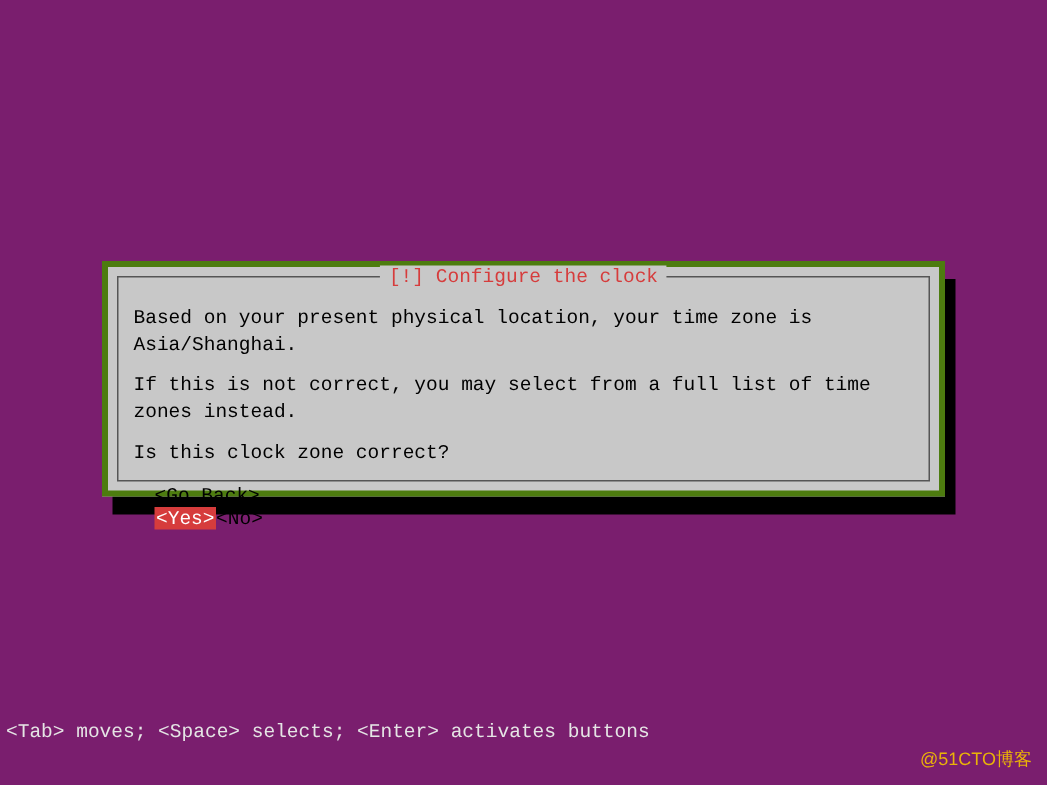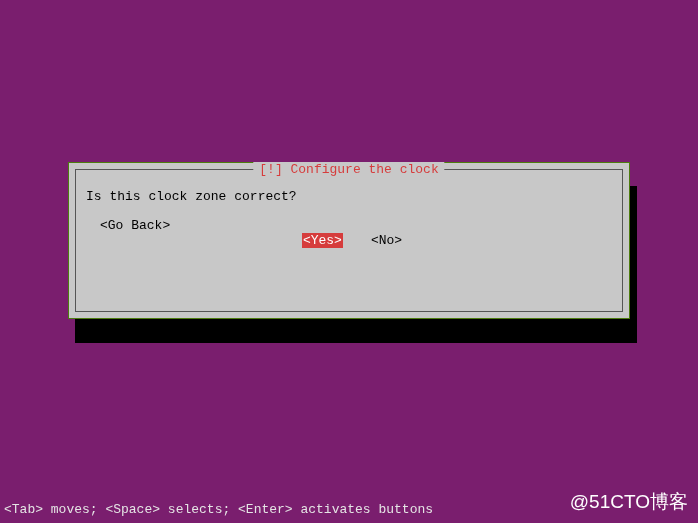--- a/index.html
+++ b/index.html
@@ -20,25 +20,25 @@
       position: absolute;
       left: 75px;
       top: 186px;
       width: 562px;
       height: 157px;
       background: #000;
     }
     .dialog {
       position: absolute;
       left: 68px;
-      top: 162px;
+      top: 174px;
       width: 562px;
       height: 157px;
       background: #c8c8c8;
-      border: 1px solid #4d7c0f;
+      border: 4px solid #4d7c0f;
       padding: 6px;
     }
     .dialog-inner {
       width: 100%;
       height: 100%;
       border: 1px solid #555;
       position: relative;
       padding: 18px 10px 10px 10px;
     }
     .dialog-title {
@@ -60,58 +60,58 @@
     }
     .button-row {
       display: flex;
       justify-content: space-between;
       margin-top: 12px;
       padding: 0 8px 0 14px;
       flex-direction: column;
     }
     .button-right-group {
       display: flex;
-      gap: 28px;
-      justify-content: center;
     }
     .btn {
       color: #000;
     }
     .btn-selected {
       background: #d63c3c;
       color: #fff;
       padding: 0 1px;
     }
     .help-bar {
       position: absolute;
       left: 0;
-      bottom: 6px;
+      bottom: 28px;
       color: #e5e5e5;
       padding: 0 4px;
       font-size: 13px;
       margin-top: 31px;
     }
     .watermark {
       position: absolute;
       right: 10px;
       bottom: 8px;
-      color: #ffffff;
+      color: #eab308;
       font-family: Arial, sans-serif;
-      font-size: 19px;
+      font-size: 12px;
     }
   </style>
 </head>
 <body>
 
 <div class="dialog-shadow"></div>
 
 <div class="dialog">
   <div class="dialog-inner">
     <div class="dialog-title">[!] Configure the clock</div>
     <div class="dialog-text">
+      <p>Based on your present physical location, your time zone is Asia/Shanghai.</p>
+      <p>If this is not correct, you may select from a full list of time zones instead.</p>
       <p>Is this clock zone correct?</p>
     </div>
     <div class="button-row">
       <span class="btn">&lt;Go Back&gt;</span>
       <span class="button-right-group">
         <span class="btn btn-selected">&lt;Yes&gt;</span>
         <span class="btn">&lt;No&gt;</span>
       </span>
     </div>
   </div>

